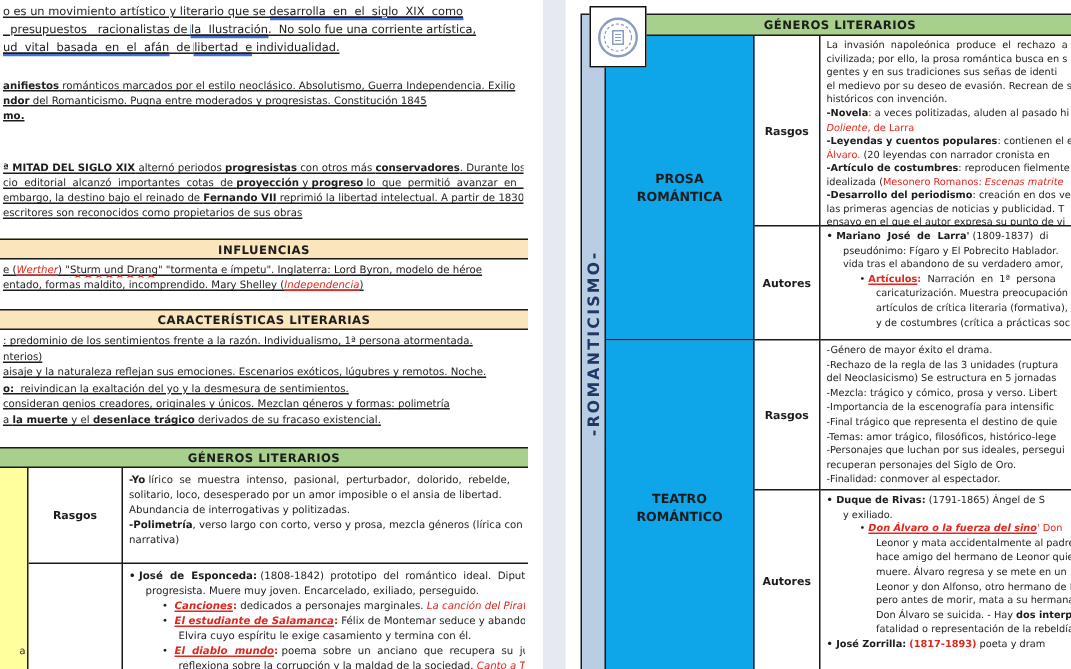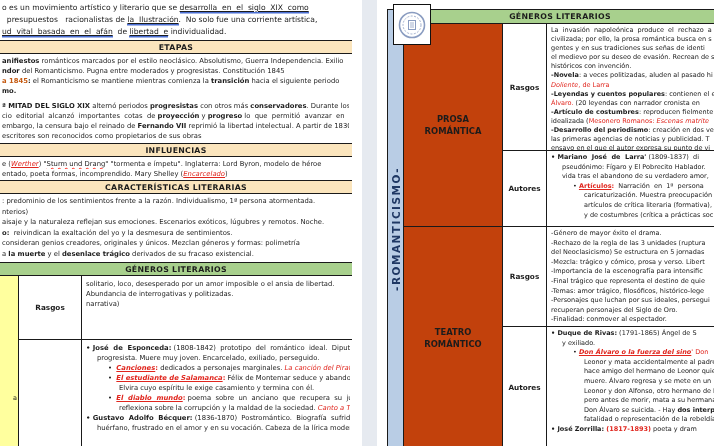--- a/index.html
+++ b/index.html
@@ -12,21 +12,21 @@
   .ob{color:#c55a11;font-weight:bold;}
   .u{text-decoration:underline;}
   .w{text-decoration:underline wavy #ff2a1f;text-decoration-thickness:1px;}
   .ub{box-shadow:0 1.5px 0 0 #4a6fd4;}
   
   #left-sheet{position:absolute;left:0;top:0;bottom:-2px;width:352px;background:#fff;
               border-right:1.4px solid #1a1a1a;display:flex;flex-direction:column;}
   .sec-head{background:#fbe5bd;border-top:1.3px solid #1a1a1a;border-bottom:1.3px solid #1a1a1a;
             text-align:center;font-weight:bold;font-size:7.8px;letter-spacing:.3px;padding:2px 0 1px 0;flex:none;}
   .sec-head.green{background:#a8d08d;}
-  .sec-body{padding:2px 3px 2px 2px;font-size:6.8px;line-height:10px;flex:none;}
+  .sec-body{padding:2px 3px 12px 2px;font-size:6.8px;line-height:10px;flex:none;text-decoration:underline;}
   #intro-body{font-size:7.6px;line-height:12px;padding-top:2px;}
   #caract-body{line-height:10.6px;}
   #left-table{flex:1;display:grid;grid-template-columns:19px 63px 1fr;grid-template-rows:64px 1fr;overflow:hidden;}
   #cat-cell{grid-area:1/1/3/2;background:#ffff9e;border-right:1.3px solid #1a1a1a;position:relative;}
   #cat-frag{position:absolute;right:1px;top:118px;font-size:6.5px;}
   .lbl-cell{border-right:1.3px solid #1a1a1a;display:flex;align-items:center;justify-content:center;
             font-weight:bold;font-size:7.3px;}
   .bb{border-bottom:1.3px solid #1a1a1a;}
   .cell-body{padding:3px 2px 0 4px;font-size:6.8px;line-height:10px;overflow:hidden;}
   
@@ -36,21 +36,21 @@
   #right-sheet{position:absolute;left:387px;top:9px;right:-3px;bottom:-3px;background:#fff;
                border:1.4px solid #1a1a1a;display:grid;
                grid-template-columns:16px 99px 44px 1fr;
                grid-template-rows:14px 127px 76px 100px 1fr;}
   #blue-strip{grid-area:1/1/6/2;background:#b9cde5;border-right:1.3px solid #1a1a1a;
               display:flex;align-items:center;justify-content:center;overflow:hidden;}
   #vertical-title{writing-mode:vertical-rl;transform:rotate(180deg);font-weight:bold;color:#1f3864;
                   font-size:10.5px;letter-spacing:1.5px;white-space:pre;}
   #right-green{grid-area:1/2/2/5;background:#a8d08d;border-bottom:1.3px solid #1a1a1a;
                display:flex;align-items:center;justify-content:center;font-weight:bold;font-size:7.8px;letter-spacing:.3px;}
-  .genre-cell{background:#c2410c;border-right:1.3px solid #1a1a1a;display:flex;align-items:center;
+  .genre-cell{background:#0ea5e9;border-right:1.3px solid #1a1a1a;display:flex;align-items:center;
               justify-content:center;text-align:center;font-weight:bold;font-size:8.4px;line-height:12px;padding:12px 10px;}
   #prosa-cell{grid-area:2/2/4/3;border-bottom:1.3px solid #1a1a1a;}
   #teatro-cell{grid-area:4/2/6/3;}
   .r-lbl{border-right:1.3px solid #1a1a1a;display:flex;align-items:center;justify-content:center;
          font-weight:bold;font-size:7.3px;}
   .r-body{padding:2px 0 0 4px;font-size:6.5px;line-height:9.1px;overflow:hidden;}
   .lh95{line-height:9.6px;}
   
   #logo-box{position:absolute;left:5px;top:-6px;width:36px;height:39px;background:#fff;
             border:1.6px solid #111;z-index:6;display:flex;align-items:center;justify-content:center;}
@@ -60,60 +60,60 @@
 
 <div id="stage">
 
   <div id="left-sheet">
     <div class="sec-body" id="intro-body">
         <div class="ln"><span>o es un movimiento artístico y literario que se </span><span class="u ub">desarrolla  en  el  siglo  XIX  como</span></div>
         <div class="ln"><span>  presupuestos   racionalistas de </span><span class="u ub">la  Ilustración</span><span>.  No solo fue una corriente artística,</span></div>
         <div class="ln"><span class="u ub">ud  vital  basada  en  el  afán</span><span>  de </span><span class="u ub">libertad  e</span><span> individualidad.</span></div>
       </div>
 
-    <div class="sec-head">ETAPAS</div>
     <div class="sec-body" style="height:41px;">
         <div class="ln"><span class="b">anifiestos</span><span> románticos marcados por el estilo neoclásico. Absolutismo, Guerra Independencia. Exilio</span></div>
         <div class="ln"><span class="b">ndor</span><span> del Romanticismo. Pugna entre moderados y progresistas. Constitución 1845</span></div>
-        <div class="ln"><span class="ob">a 1845</span><span class="b">:</span><span> el Romanticismo se mantiene mientras comienza la </span><span class="b">transición</span><span> hacia el siguiente periodo</span></div>
         <div class="ln"><span class="b">mo.</span></div>
       </div>
 
     <div class="sec-body" style="height:40px;">
         <div class="ln"><span class="b">ª MITAD DEL SIGLO XIX</span><span> alternó periodos </span><span class="b">progresistas</span><span> con otros más </span><span class="b">conservadores</span><span>. Durante los</span></div>
         <div class="ln"><span>cio  editorial  alcanzó  importantes  cotas  de </span><span class="b">proyección</span><span> y </span><span class="b">progreso</span><span> lo  que  permitió  avanzar  en  la</span></div>
-        <div class="ln"><span>embargo, la censura bajo el reinado de </span><span class="b">Fernando VII</span><span> reprimió la libertad intelectual. A partir de 1830,</span></div>
+        <div class="ln"><span>embargo, la destino bajo el reinado de </span><span class="b">Fernando VII</span><span> reprimió la libertad intelectual. A partir de 1830,</span></div>
         <div class="ln"><span>escritores son reconocidos como propietarios de sus obras</span></div>
       </div>
 
     <div class="sec-head">INFLUENCIAS</div>
     <div class="sec-body" style="height:19px;">
         <div class="ln"><span>e (</span><span class="r i u">Werther</span><span>) "</span><span class="w">Sturm und Drang</span><span>" "tormenta e ímpetu". Inglaterra: Lord Byron, modelo de héroe</span></div>
-        <div class="ln"><span>entado, poeta formas, incomprendido. Mary Shelley (</span><span class="r i u">Encarcelado</span><span>)</span></div>
+        <div class="ln"><span>entado, formas maldito, incomprendido. Mary Shelley (</span><span class="r i u">Independencia</span><span>)</span></div>
       </div>
 
     <div class="sec-head">CARACTERÍSTICAS LITERARIAS</div>
     <div class="sec-body" id="caract-body" style="height:64px;">
         <div class="ln"><span>: predominio de los sentimientos frente a la razón. Individualismo, 1ª persona atormentada.</span></div>
         <div class="ln"><span>nterios)</span></div>
         <div class="ln"><span>aisaje y la naturaleza reflejan sus emociones. Escenarios exóticos, lúgubres y remotos. Noche.</span></div>
         <div class="ln"><span class="b">o:</span><span>  reivindican la exaltación del yo y la desmesura de sentimientos.</span></div>
         <div class="ln"><span>consideran genios creadores, originales y únicos. Mezclan géneros y formas: polimetría</span></div>
         <div class="ln"><span>a </span><span class="b">la muerte</span><span> y el </span><span class="b">desenlace trágico</span><span> derivados de su fracaso existencial.</span></div>
       </div>
 
     <div class="sec-head green">GÉNEROS LITERARIOS</div>
     <div id="left-table">
       <div id="cat-cell">
         <span id="cat-frag">a</span>
       </div>
       <div class="lbl-cell bb">Rasgos</div>
       <div class="cell-body bb">
+          <div class="ln"><span class="b">-Yo</span><span> lírico  se  muestra  intenso,  pasional,  perturbador,  dolorido,  rebelde,</span></div>
           <div class="ln"><span>solitario, loco, desesperado por un amor imposible o el ansia de libertad.</span></div>
           <div class="ln"><span>Abundancia de interrogativas y politizadas.</span></div>
+          <div class="ln"><span class="b">-Polimetría</span><span>, verso largo con corto, verso y prosa, mezcla géneros (lírica con</span></div>
           <div class="ln"><span>narrativa)</span></div>
         </div>
       <div class="lbl-cell"></div>
       <div class="cell-body">
           <div class="ln"><span class="b">• José  de  Esponceda:</span><span> (1808-1842)  prototipo  del  romántico  ideal.  Diputado</span></div>
           <div class="ln" style="padding-left: 11px;"><span>progresista. Muere muy joven. Encarcelado, exiliado, perseguido.</span></div>
           <div class="ln" style="padding-left: 22px;"><span>•  </span><span class="r b i u">Canciones</span><span class="r b">:</span><span> dedicados a personajes marginales. </span><span class="r i">La canción del Pirata.</span></div>
           <div class="ln" style="padding-left: 22px;"><span>•  </span><span class="r b i u">El estudiante de Salamanca</span><span class="r b">:</span><span> Félix de Montemar seduce y abandona a doña</span></div>
           <div class="ln" style="padding-left: 33px;"><span>Elvira cuyo espíritu le exige casamiento y termina con él.</span></div>
           <div class="ln" style="padding-left: 22px;"><span>•  </span><span class="r b i u">El  diablo  mundo</span><span class="r b">:</span><span> poema  sobre  un  anciano  que  recupera  su  juventud  y</span></div>

